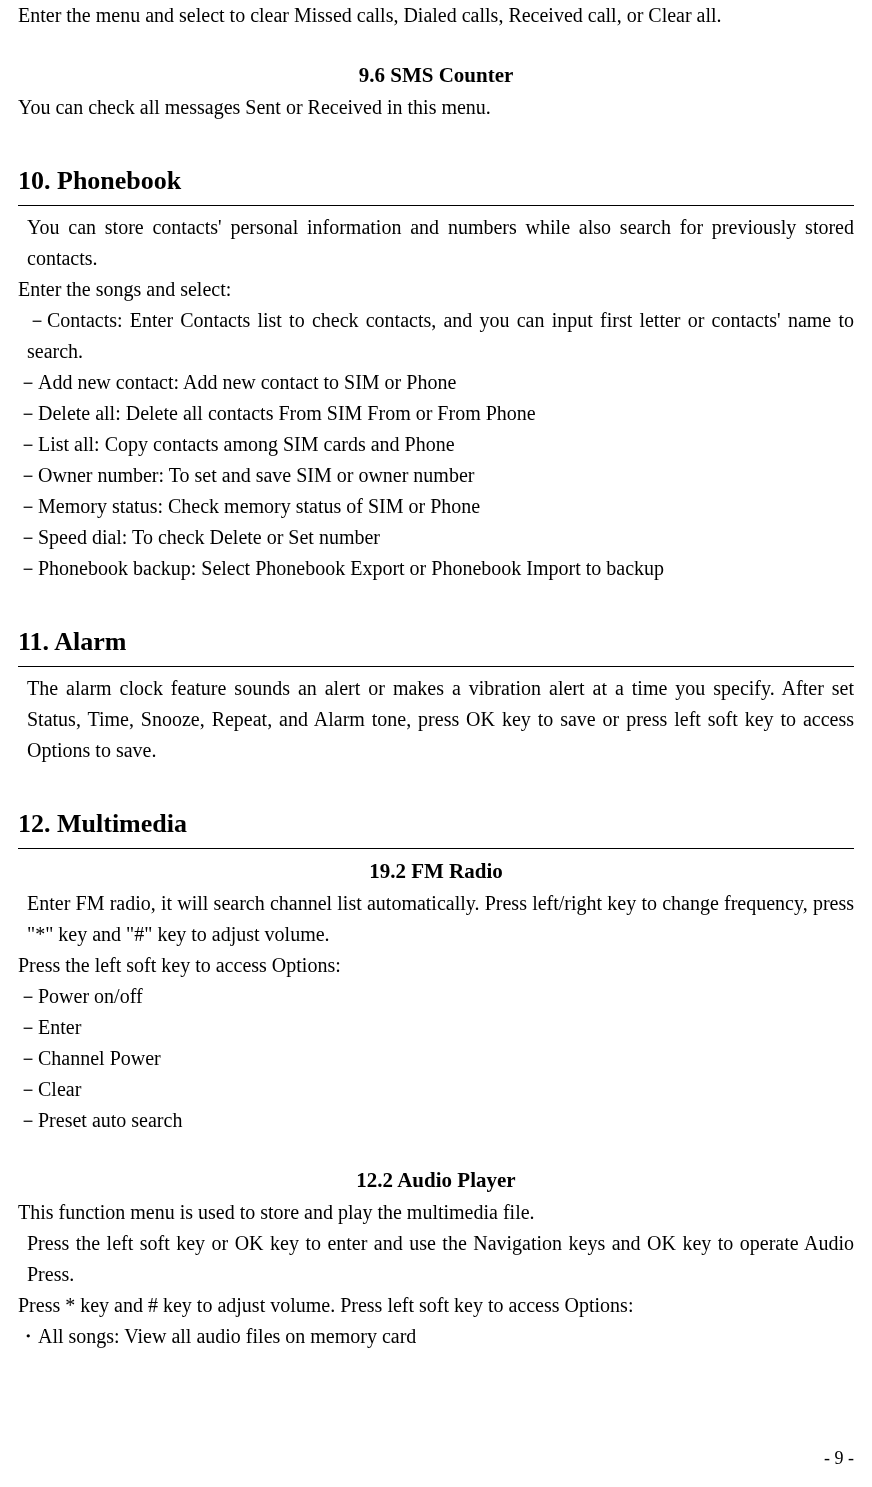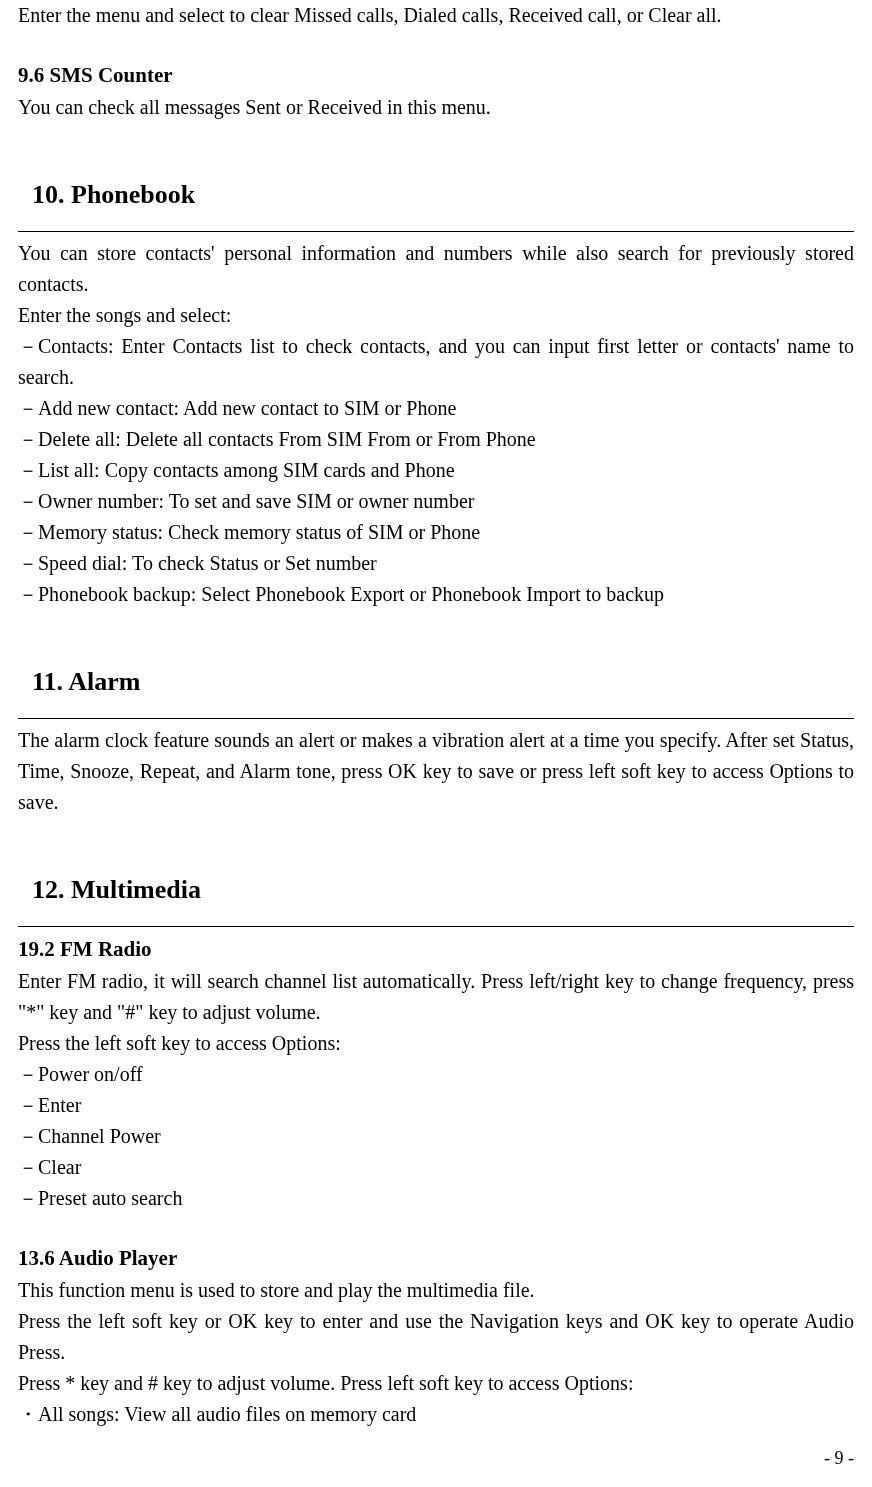--- a/index.html
+++ b/index.html
@@ -12,36 +12,37 @@
     font-size:20px;
     line-height:1.55;
     color:#000;
     background:#fff;
     position:relative;
   }
   .para{margin:0;}
   .h1{
     font-size:26px;
     font-weight:bold;
-    margin:14px;
+    margin:0;
     padding-bottom:2px;
   }
   .rule{
     border:0;
     border-top:1.5px solid #000;
     margin:2px 0 6px 0;
   }
   .subh{
     font-size:21px;
     font-weight:bold;
     margin:0;
+    text-align:center;
   }
   .spacer-md{height:28px;}
   .spacer-lg{height:38px;}
-  .justify{text-align:justify;}
+  .justify{text-align:justify;margin-left:9px;}
   .page-num{
     position:absolute;
     right:18px;
     bottom:14px;
     font-size:18px;
   }
 </style>
 </head>
 <body>
 
@@ -57,21 +58,21 @@
 <p class="h1">10. Phonebook</p>
 <hr class="rule">
 <p class="para justify">You can store contacts' personal information and numbers while also search for previously stored contacts.</p>
 <p class="para">Enter the songs and select:</p>
 <p class="para justify">－Contacts: Enter Contacts list to check contacts, and you can input first letter or contacts' name to search.</p>
 <p class="para">－Add new contact: Add new contact to SIM or Phone</p>
 <p class="para">－Delete all: Delete all contacts From SIM From or From Phone</p>
 <p class="para">－List all: Copy contacts among SIM cards and Phone</p>
 <p class="para">－Owner number: To set and save SIM or owner number</p>
 <p class="para">－Memory status: Check memory status of SIM or Phone</p>
-<p class="para">－Speed dial: To check Status or Set number</p>
+<p class="para">－Speed dial: To check Delete or Set number</p>
 <p class="para">－Phonebook backup: Select Phonebook Export or Phonebook Import to backup</p>
 
 <div class="spacer-lg"></div>
 
 <p class="h1">11. Alarm</p>
 <hr class="rule">
 <p class="para justify">The alarm clock feature sounds an alert or makes a vibration alert at a time you specify. After set Status, Time, Snooze, Repeat, and Alarm tone, press OK key to save or press left soft key to access Options to save.</p>
 
 <div class="spacer-lg"></div>
 
@@ -81,19 +82,19 @@
 <p class="para justify">Enter FM radio, it will search channel list automatically. Press left/right key to change frequency, press "*" key and "#" key to adjust volume.</p>
 <p class="para">Press the left soft key to access Options:</p>
 <p class="para">－Power on/off</p>
 <p class="para">－Enter</p>
 <p class="para">－Channel Power</p>
 <p class="para">－Clear</p>
 <p class="para">－Preset auto search</p>
 
 <div class="spacer-md"></div>
 
-<p class="subh">13.6 Audio Player</p>
+<p class="subh">12.2 Audio Player</p>
 <p class="para">This function menu is used to store and play the multimedia file.</p>
 <p class="para justify">Press the left soft key or OK key to enter and use the Navigation keys and OK key to operate Audio Press.</p>
 <p class="para">Press * key and # key to adjust volume. Press left soft key to access Options:</p>
 <p class="para">・All songs: View all audio files on memory card</p>
 
 <div class="page-num">- 9 -</div>
 
 </body></html>

